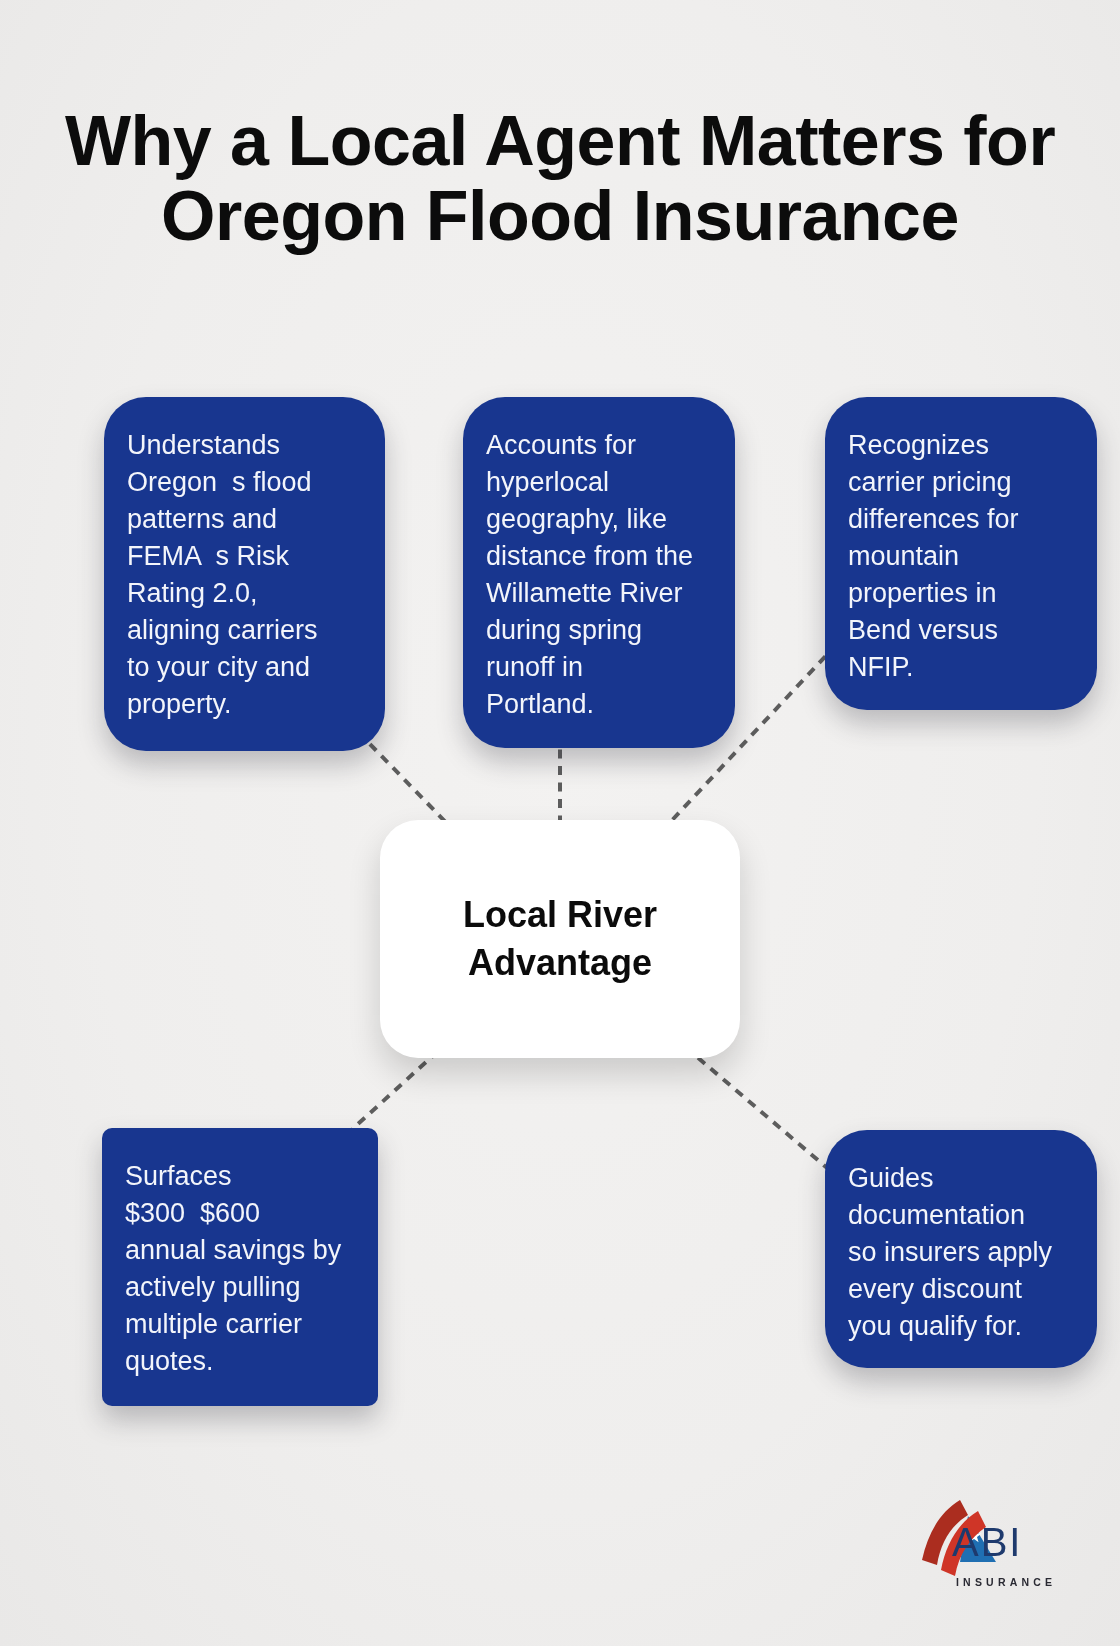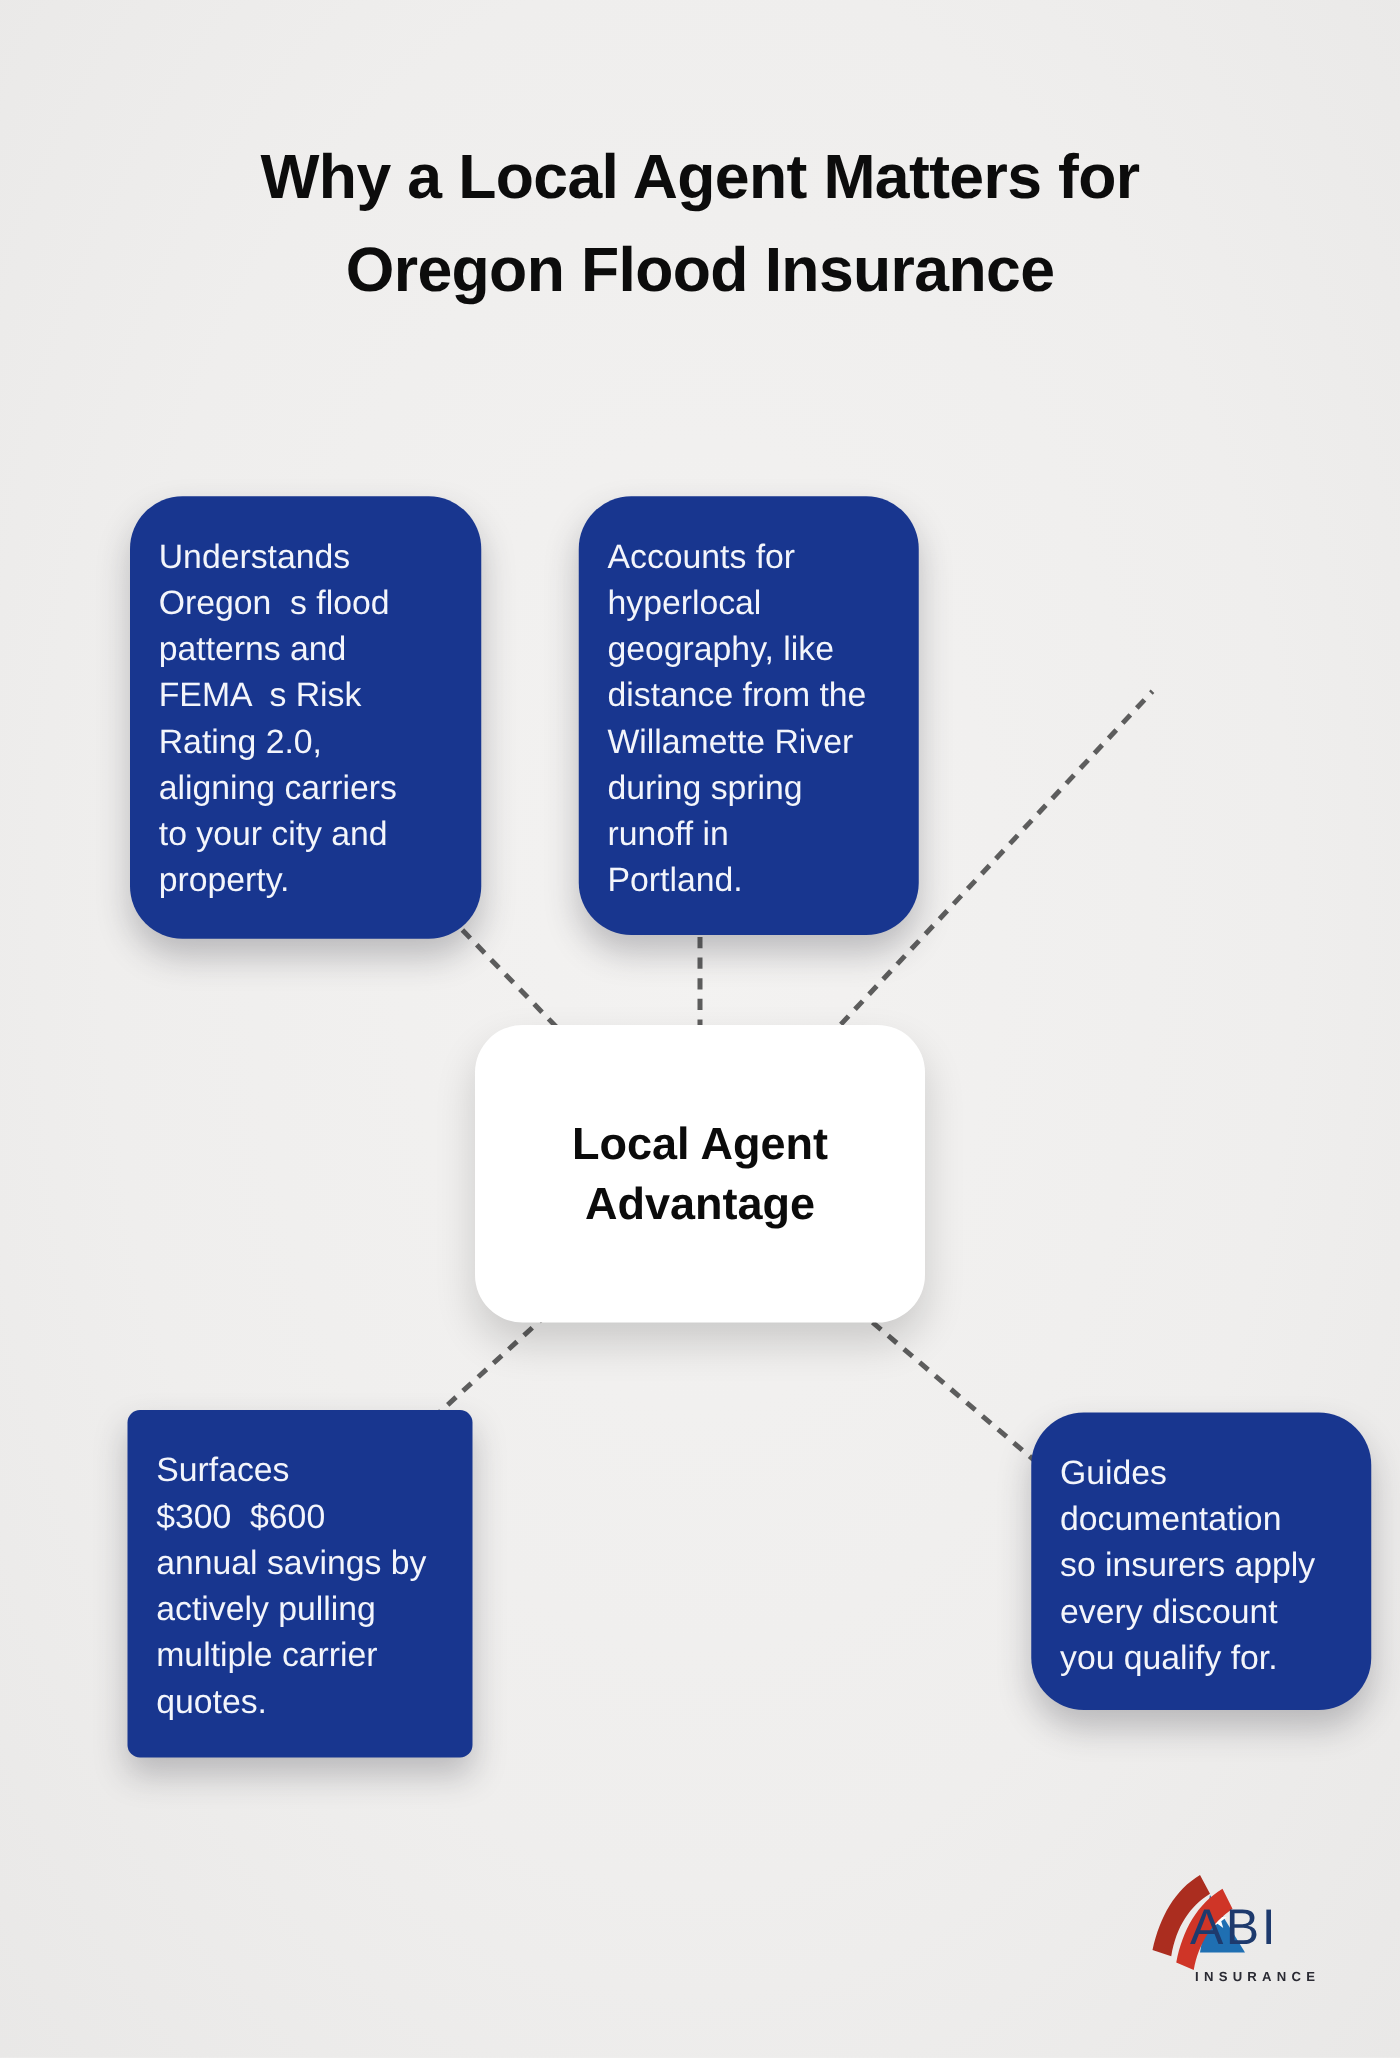--- a/index.html
+++ b/index.html
@@ -23,21 +23,21 @@
   }
   .page{
     position:relative;
     width:1120px;height:1646px;
     background:radial-gradient(ellipse at 50% 45%, #f3f2f1 0%, #efeeed 60%, #e9e8e7 100%);
   }
   .title{
     position:absolute;
     left:0; top:104px; width:1120px;
     text-align:center;
-    font-size:50px; font-weight:700;
+    font-size:70px; font-weight:700;
     letter-spacing:-0.5px;
     line-height:75px;
     color:var(--title-black);
     white-space:pre-line;
     z-index:3;
   }
   .connectors{
     position:absolute; left:0; top:0;
     width:1120px; height:1646px;
     z-index:1;
@@ -138,40 +138,49 @@
     <div class="card-text">Accounts for
 hyperlocal
 geography, like
 distance from the
 Willamette River
 during spring
 runoff in
 Portland.</div>
   </div>
 
+  <div class="card card3">
+    <div class="card-text">Recognizes
+carrier pricing
+differences for
+mountain
+properties in
+Bend versus
+NFIP.</div>
+  </div>
 
   <div class="card card4">
     <div class="card-text">Surfaces
 $300  $600
 annual savings by
 actively pulling
 multiple carrier
 quotes.</div>
   </div>
 
   <div class="card card5">
     <div class="card-text">Guides
 documentation
 so insurers apply
 every discount
 you qualify for.</div>
   </div>
 
   <div class="center-card">
-    <div class="center-text">Local Agent
+    <div class="center-text">Local River
 Advantage</div>
   </div>
 
   <div class="logo">
     <svg class="logo-mark" width="78" height="86" viewBox="0 0 78 86" xmlns="http://www.w3.org/2000/svg">
       <path class="stripe-back" d="M2,64 C8,37 20,16 40,4 L48,19 C32,29 21,45 17,69 Z"></path>
       <path class="flag-triangle" d="M48,20 L76,66 L40,66 Z"></path>
       <polygon class="flag-star" points="54,32 55.8,37.4 61.5,37.5 57,40.9 58.6,46.3 54,43 49.4,46.3 51,40.9 46.5,37.5 52.2,37.4"></polygon>
       <path class="stripe-front" d="M21,74 C26,48 38,27 58,15 L66,31 C50,42 39,58 35,80 Z"></path>
     </svg>

